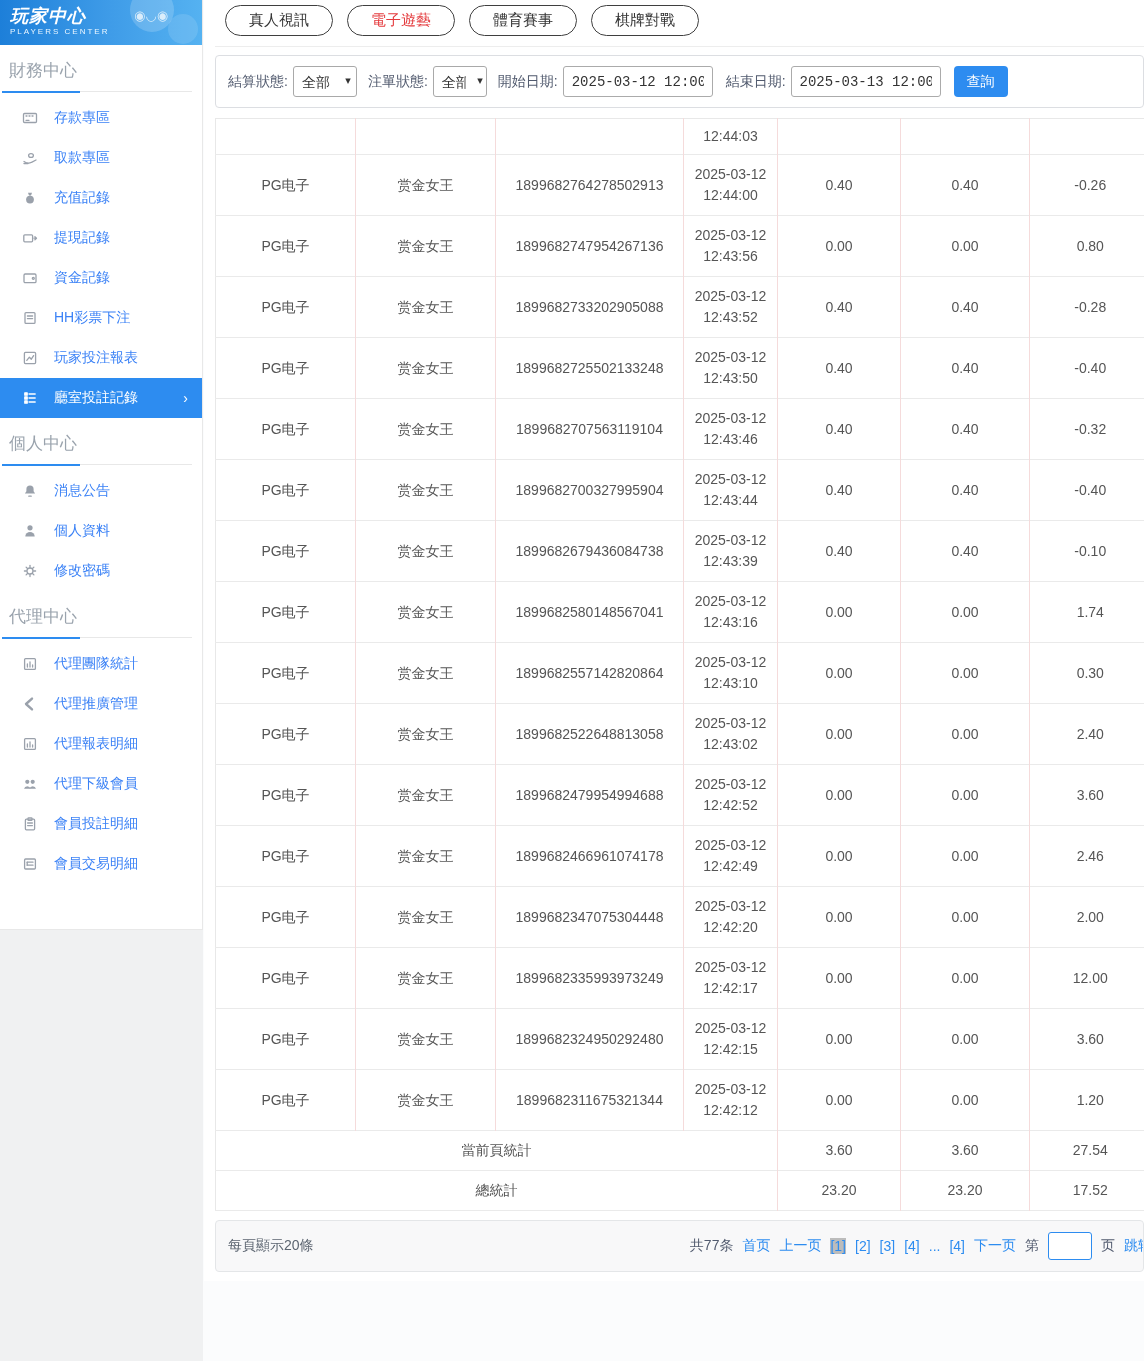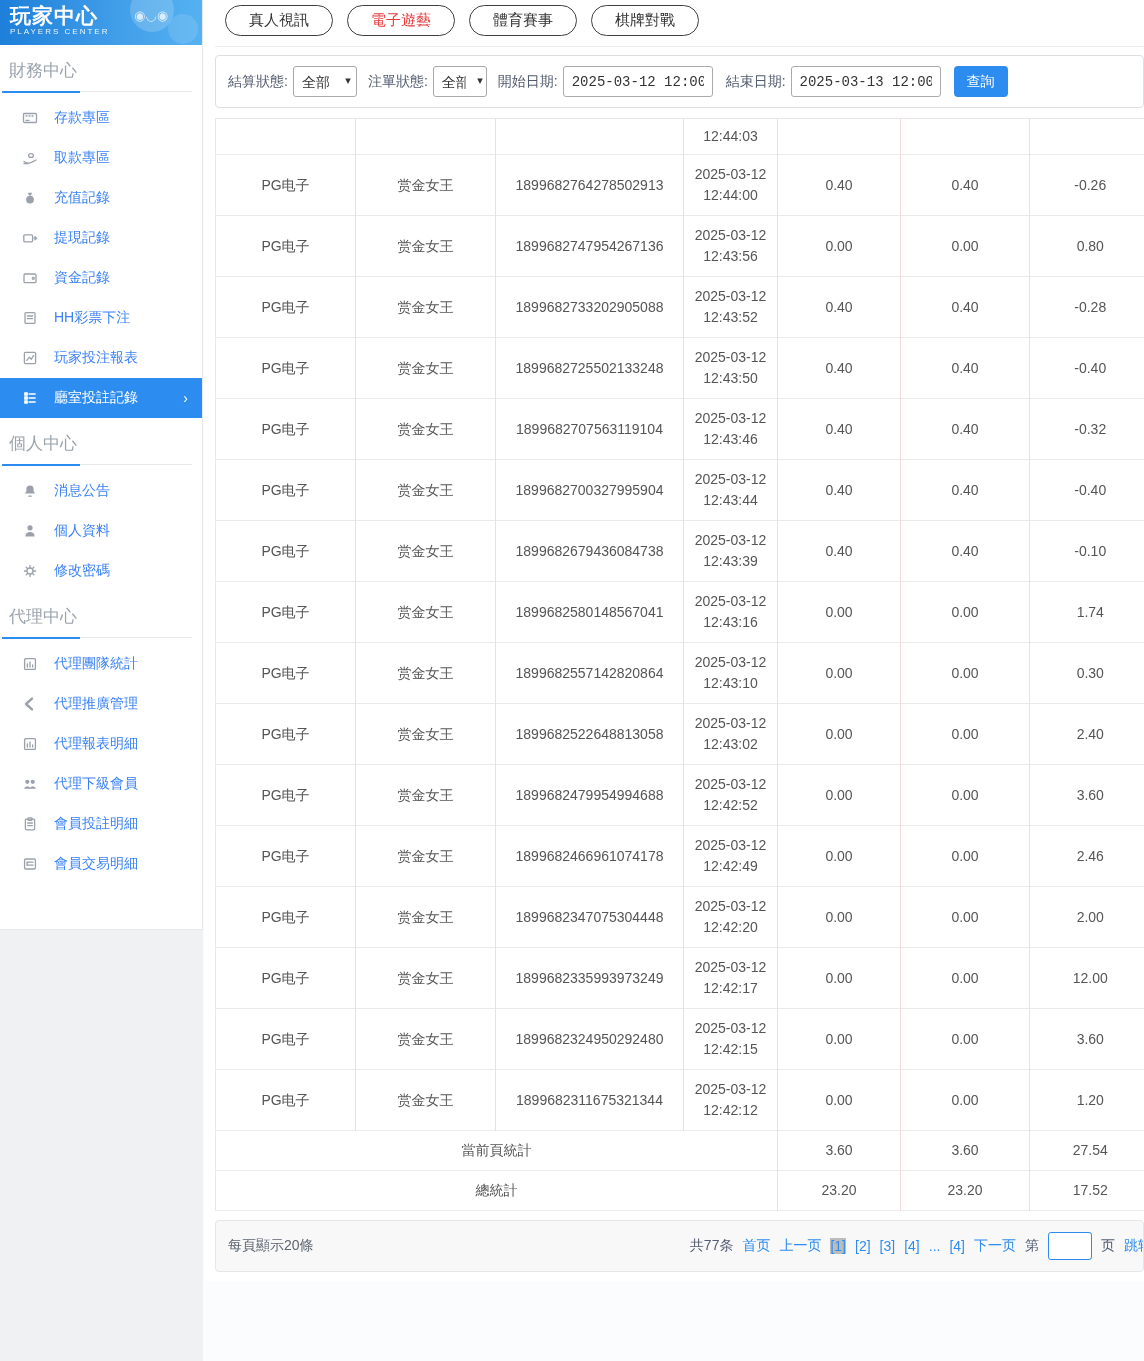--- a/index.html
+++ b/index.html
@@ -12,21 +12,21 @@
   .sidebar {
     position:absolute; left:0; top:0; width:203px; height:930px;
     background:#fff; border-right:1px solid #e8e8e8; border-bottom:1px solid #e8e8e8;
     z-index:2;
   }
   .sidebar-fill { position:absolute; left:0; top:930px; width:203px; height:431px; background:#f0f1f2; }
   .logo {
     height:45px; background:linear-gradient(90deg,#1d7fd9 0%, #3f9ce8 55%, #55b2f1 100%);
     position:relative; overflow:hidden; padding:5px 0 0 10px;
   }
-  .logo-title { color:#fff; font-size:21px; font-weight:bold; letter-spacing:1px; line-height:22px; }
+  .logo-title { color:#fff; font-size:18px; font-weight:bold; letter-spacing:1px; line-height:22px;font-style:italic; }
   .logo-sub { color:#eaf6ff; font-size:8px; letter-spacing:2px; }
   .logo-dec1 { position:absolute; right:28px; top:-12px; width:44px; height:44px; border-radius:50%; background:rgba(255,255,255,0.18); }
   .logo-dec2 { position:absolute; right:4px; top:14px; width:30px; height:30px; border-radius:50%; background:rgba(255,255,255,0.12); }
   .logo-pad { position:absolute; right:34px; top:8px; color:rgba(255,255,255,0.75); font-size:13px; }
   .section-title { padding:14px 0 0 9px; font-size:17px; color:#9aa3ad; }
   .section-underline { position:relative; height:1px; background:#e8e8e8; margin:9px 10px 6px 2px; }
   .section-underline::before { content:""; position:absolute; left:0; top:0; width:78px; height:2px; background:#2d8cf0; }
   .nav-item {
     height:40px; display:flex; align-items:center; gap:16px;
     padding:0 14px 0 22px; font-size:14px; color:#3b82f6; cursor:pointer;

